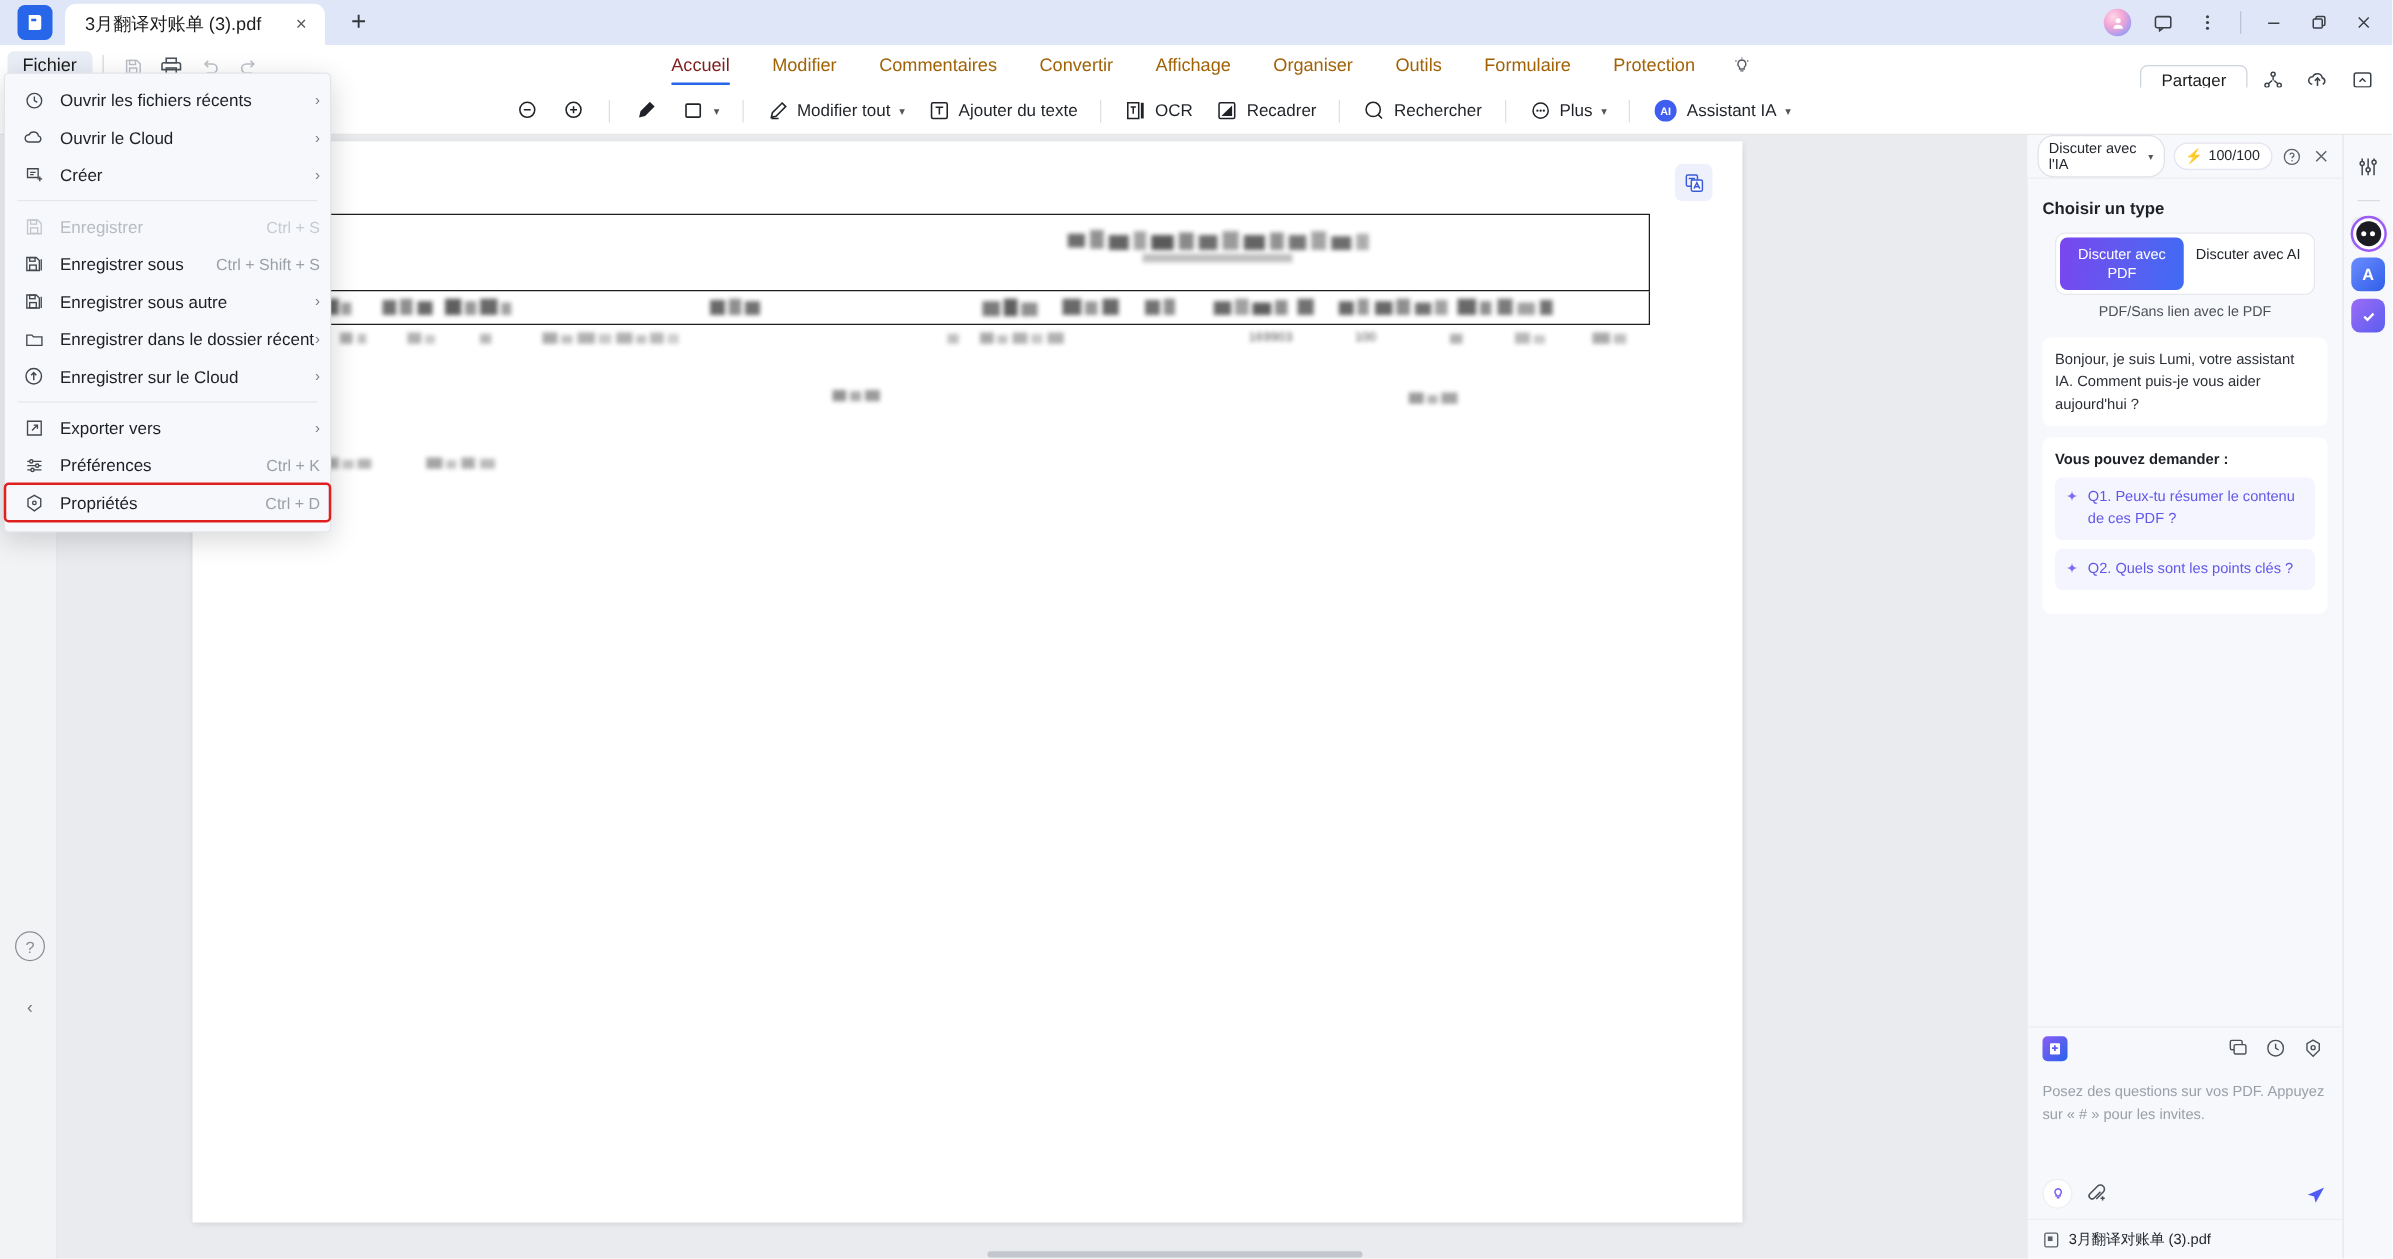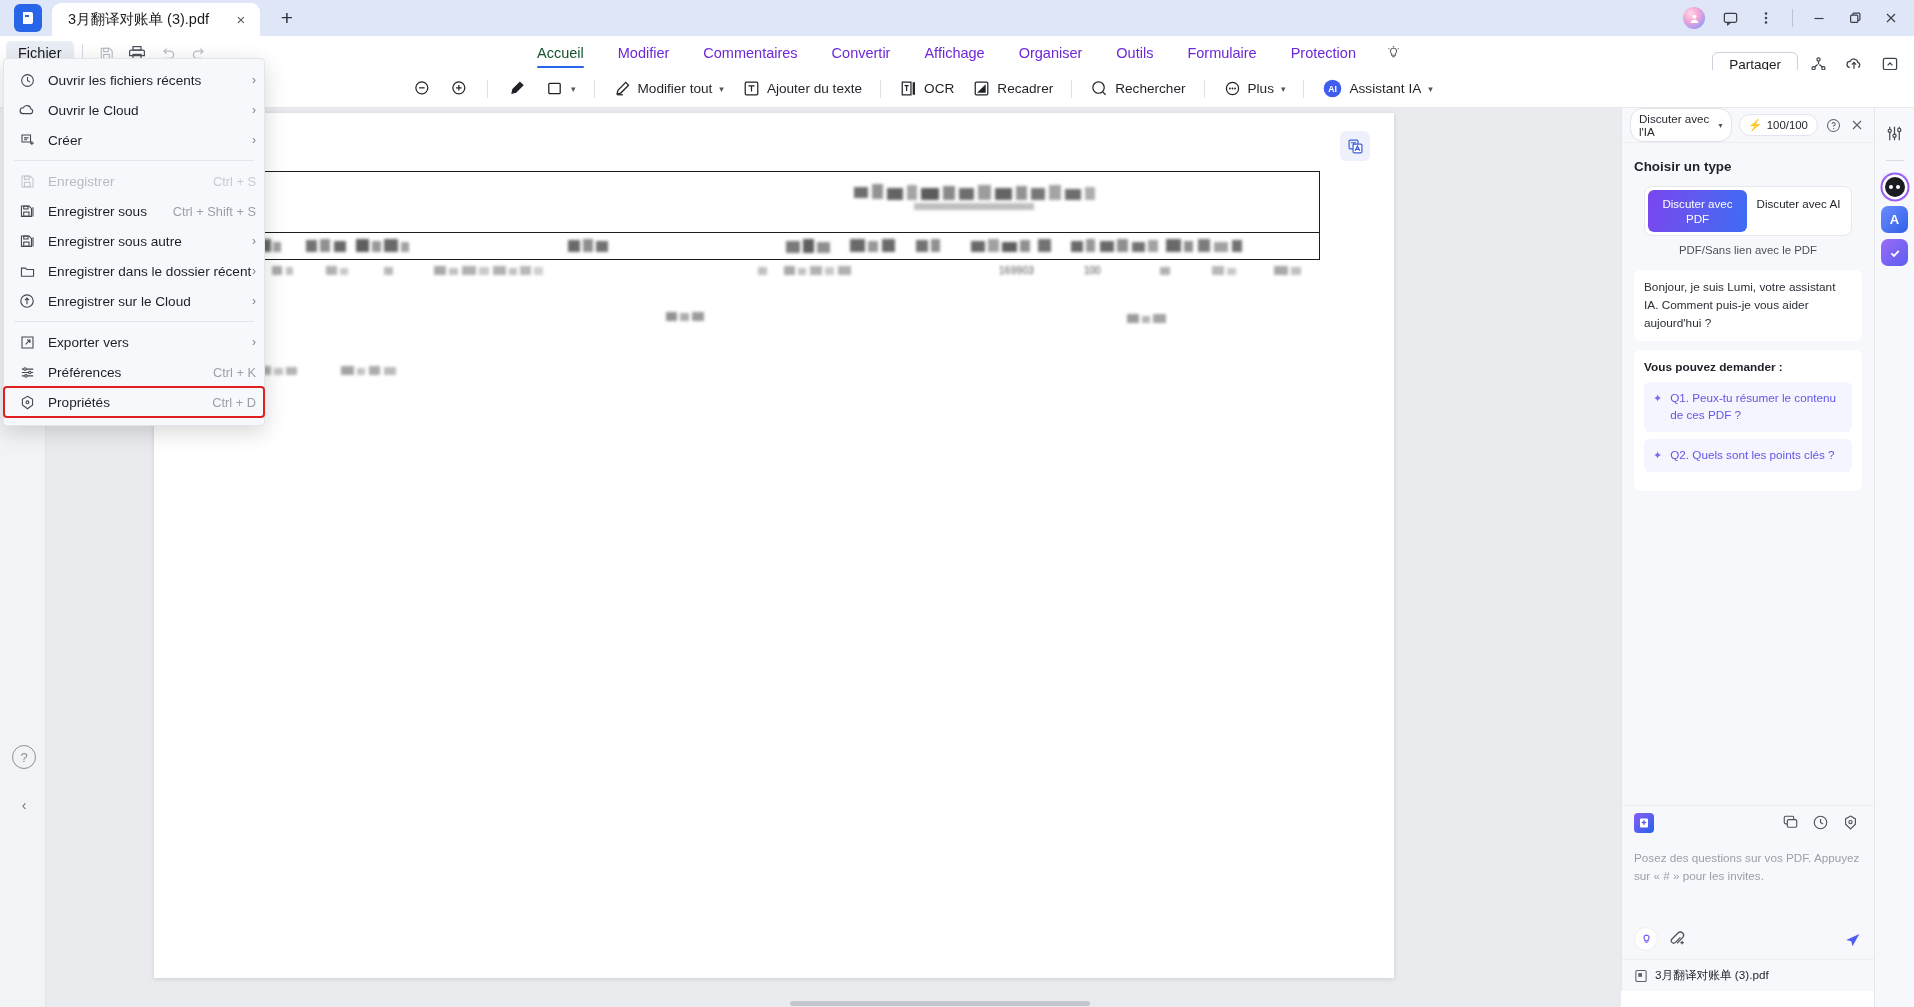--- a/index.html
+++ b/index.html
@@ -77,23 +77,23 @@
             justify-content:center; color: #b9bec7; }
   .qa-btn.on { color: #4c525b; }
 
   
   .ribbon-tabs {
     position: absolute; top: 36px; left: 520px; height: 34px;
     display: flex; align-items: center; gap: 0px;
   }
   .rtab {
     padding: 0 17px; height: 34px; display:flex; align-items:center;
-    font-size: 14.5px; color: #6d28d9; position: relative; white-space:nowrap;
-  }
-  .rtab.active { color: #14532d; }
+    font-size: 14.5px; color: #a16207; position: relative; white-space:nowrap;
+  }
+  .rtab.active { color: #7f1d1d; }
   .rtab.active::after {
     content:''; position:absolute; left: 17px; right: 17px; bottom: 2px;
     height: 2.5px; background:#2766e8; border-radius: 2px;
   }
   .bulb { margin-left: 12px; color:#5b6068; display:flex; align-items:center; }
 
   .share-zone {
     position: absolute; top: 47px; right: 8px; height: 34px;
     display:flex; align-items:center; gap: 4px;
   }
@@ -166,21 +166,21 @@
   
   .blur { position: absolute; filter: blur(1.6px); opacity: .92; }
   .tbl-outer { position:absolute; left: 70px; top: 58px; width: 1096px; height: 62px;
                border: 1.4px solid #1d1d1d; }
   .tbl-row2 { position:absolute; left: 70px; top: 120px; width: 1096px; height: 27px;
               border: 1.4px solid #1d1d1d; border-top: none; }
   .sm { font-size: 10px; color:#3a3a3a; }
 
   
   .aipanel {
-    position: absolute; top: 108px; right: 40px; width: 253px; bottom: 16px;
+    position: absolute; top: 108px; right: 40px; width: 253px; bottom: 0;
     background: #f7f8fb; border-left: 1px solid #e4e6ea;
     display: flex; flex-direction: column;
   }
   .ai-head {
     height: 35px; display:flex; align-items:center; gap: 7px;
     padding: 0 8px 0 8px; border-bottom: 1px solid #eceef2; background:#f7f8fb;
   }
   .ai-select {
     border:1px solid #dfe2e8; background:#fff; border-radius: 13px;
     padding: 3px 8px; font-size: 11.6px; color:#24282e;

